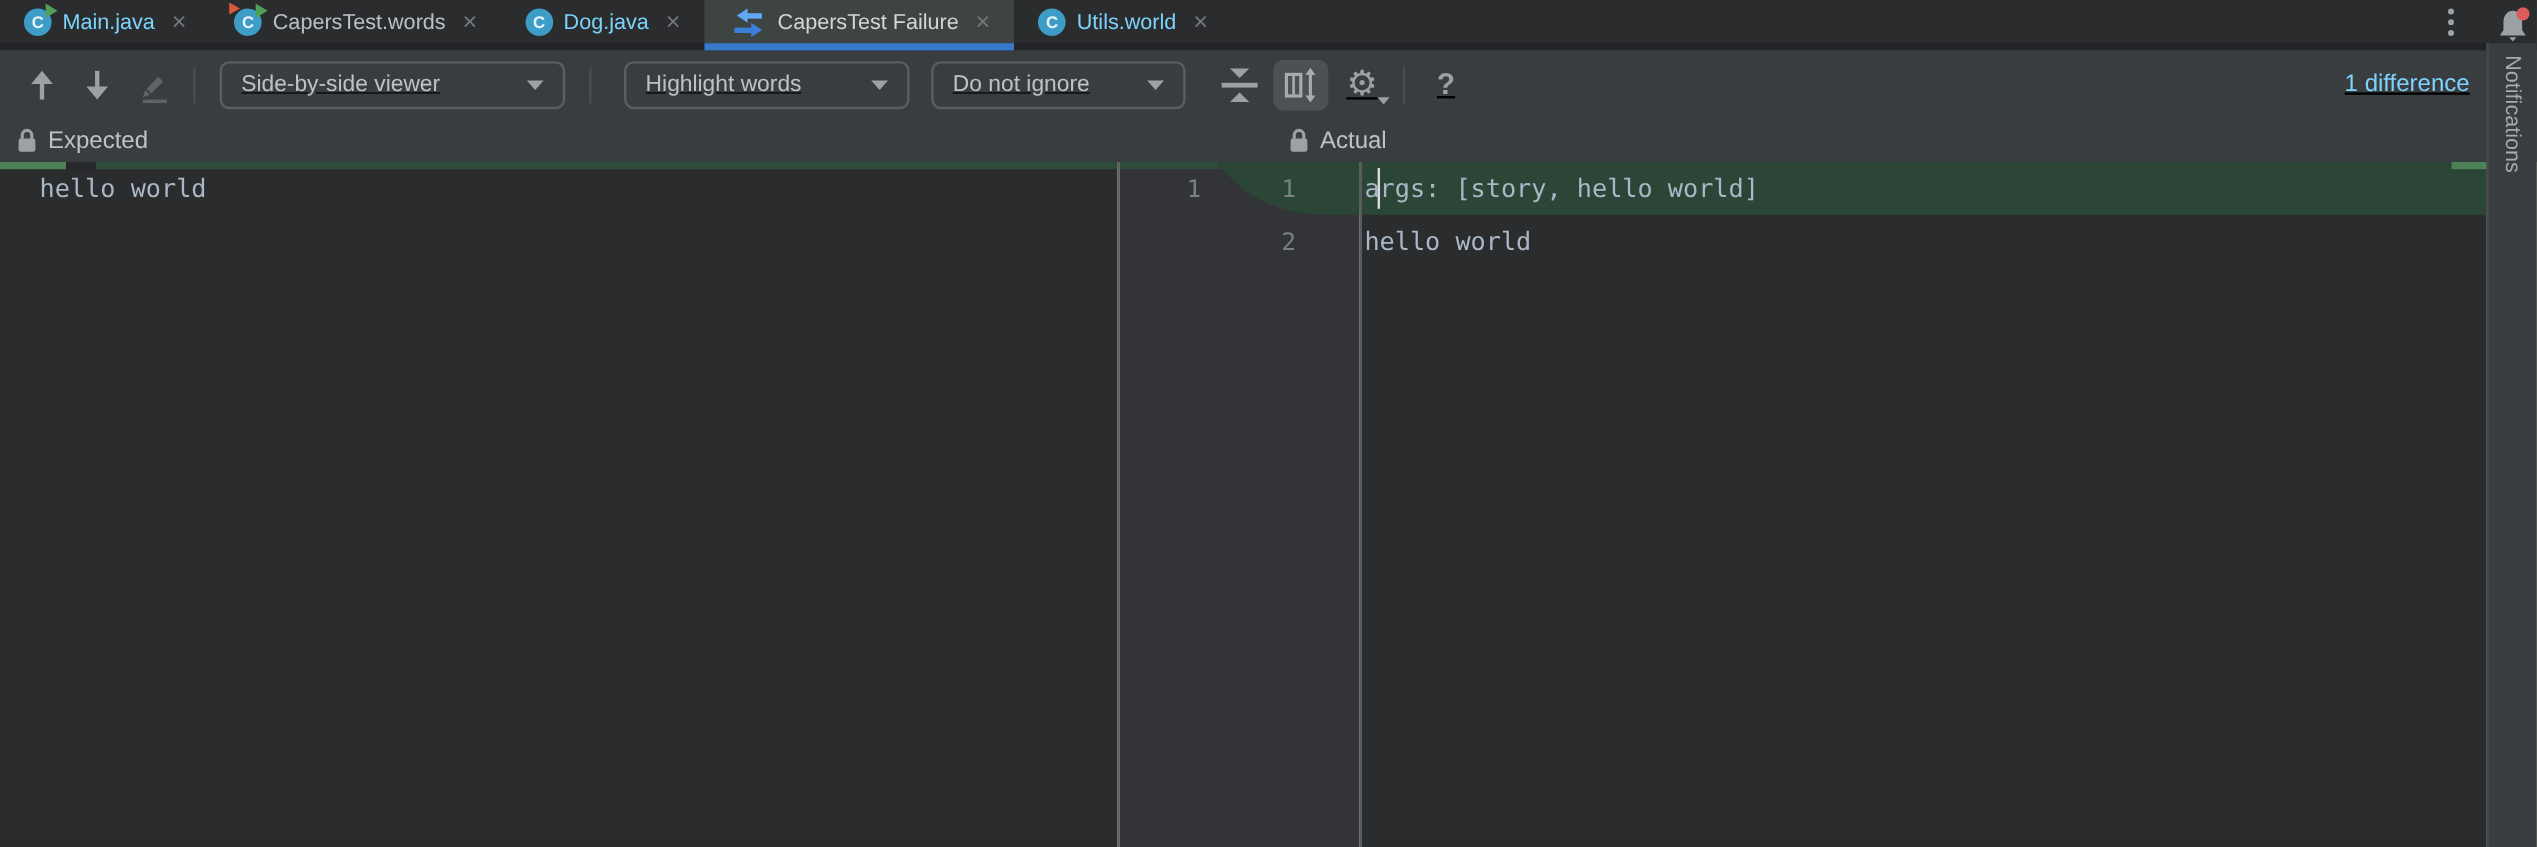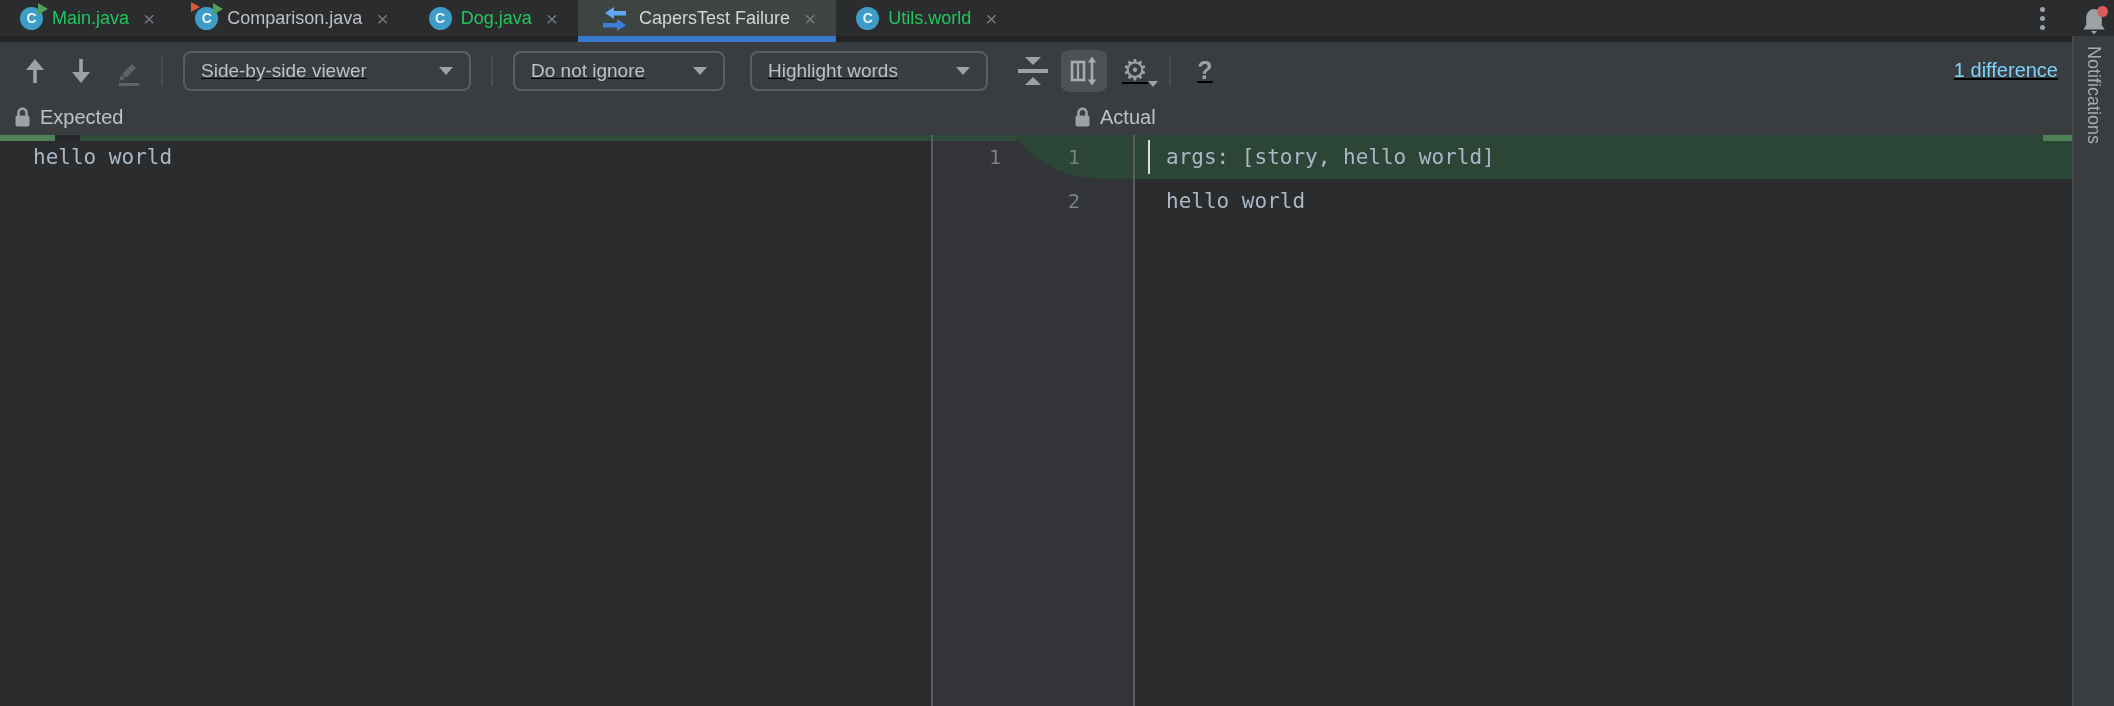--- a/index.html
+++ b/index.html
@@ -8,21 +8,21 @@
     background:#2B2C2E;font-family:"Liberation Sans",sans-serif;
     -webkit-font-smoothing:antialiased;
   }
   
   .tabbar{position:absolute;left:0;top:0;width:2114px;height:42px;background:#2A2C2E;display:flex;}
   .tabtrack{position:absolute;left:0;top:36px;width:2114px;height:6px;background:#222426;}
   .tab{position:relative;height:36px;display:flex;align-items:center;padding:0 20px;gap:9px;
        font-size:18px;color:#BDC0C4;z-index:1;}
   .tab.active{background:#3D4441;}
   .tab .underline{position:absolute;left:0;top:36px;width:100%;height:6px;background:#3779CB;}
-  .tab-label.blue{color:#22c55e;}
+  .tab-label.blue{color:#7dd3fc;}
   .tab-label.bright{color:#D2D5D9;}
   .tab-close{color:#75797E;font-size:21px;margin-left:5px;line-height:1;}
   .class-icon{width:23px;height:23px;border-radius:50%;background:#3D9DC7;color:#EAF5FA;
        font-size:14px;font-weight:bold;display:flex;align-items:center;justify-content:center;
        position:relative;flex:0 0 auto;}
   .badge-run{position:absolute;right:-5px;top:-4px;width:0;height:0;
        border-left:10px solid #51A05A;border-top:6px solid transparent;border-bottom:6px solid transparent;}
   .badge-test{position:absolute;left:-4px;top:-5px;width:0;height:0;
        border-left:9px solid #D95B3A;border-top:5px solid transparent;border-bottom:5px solid transparent;}
   .menu-dots{position:absolute;left:2040px;top:7px;display:flex;flex-direction:column;gap:4px;z-index:2;}
@@ -72,21 +72,21 @@
   .divider-r{left:1133px;}
   .gutter{position:absolute;left:933px;top:0;width:200px;height:571px;background:#323437;}
   .connector{position:absolute;left:933px;top:0;z-index:1;}
   .lnum-col{position:absolute;top:0;font-family:"DejaVu Sans Mono",monospace;font-size:20px;
        color:#7B8085;text-align:right;z-index:2;}
   .lnum-col div{height:44px;line-height:44px;}
   .lnum-left{left:933px;width:68px;}
   .lnum-right{left:1035px;width:45px;}
   .pane-right{position:absolute;left:1135px;top:0;width:937px;height:571px;background:#2B2C2E;}
   .row-added{position:absolute;left:0;top:0;width:937px;height:44px;background:#2B4637;}
-  .pane-right .code-line{padding-left:31px;position:relative;}
+  .pane-right .code-line{padding-left:2px;position:relative;}
   .caret-bar{position:absolute;left:13px;top:5px;width:2px;height:34px;background:#D8DBDF;z-index:3;}
   .scroll-mark{position:absolute;right:0;top:0;width:29px;height:6px;background:#4F8156;z-index:2;}
 
   
   .notif-strip{position:absolute;left:2072px;top:36px;width:42px;height:670px;background:#3A3D40;
        border-left:2px solid #47494D;box-sizing:border-box;}
   .notif-label{position:absolute;left:2104px;top:46px;transform:rotate(90deg);transform-origin:0 0;
        font-size:18px;color:#A6ABB0;white-space:nowrap;}
 </style>
 </head>
@@ -103,21 +103,21 @@
     <span class="tab-label blue">Main.java</span>
     <span class="tab-close">×</span>
   </div>
 
   <div class="tab">
     <span class="class-icon">
       <span>C</span>
       <i class="badge-run"></i>
       <i class="badge-test"></i>
     </span>
-    <span class="tab-label">Comparison.java</span>
+    <span class="tab-label">CapersTest.words</span>
     <span class="tab-close">×</span>
   </div>
 
   <div class="tab">
     <span class="class-icon">
       <span>C</span>
     </span>
     <span class="tab-label blue">Dog.java</span>
     <span class="tab-close">×</span>
   </div>
@@ -180,27 +180,27 @@
     </svg>
   </div>
   <div class="tsep"></div>
 
   <div class="dd" style="width:288px;">
     <span>Side-by-side viewer</span>
     <i class="caret-down"></i>
   </div>
   <div class="tsep"></div>
 
+  <div class="dd" style="width:238px;margin-left:16px;">
+    <span>Highlight words</span>
+    <i class="caret-down"></i>
+  </div>
+
   <div class="dd" style="width:212px;">
     <span>Do not ignore</span>
-    <i class="caret-down"></i>
-  </div>
-
-  <div class="dd" style="width:238px;margin-left:16px;">
-    <span>Highlight words</span>
     <i class="caret-down"></i>
   </div>
 
   <div class="tbtn" style="margin-left:18px;">
     <span class="collapse-icon">
       <i class="tri-down"></i>
         <i class="hbar"></i>
         <i class="tri-up"></i>
     </span>
   </div>

